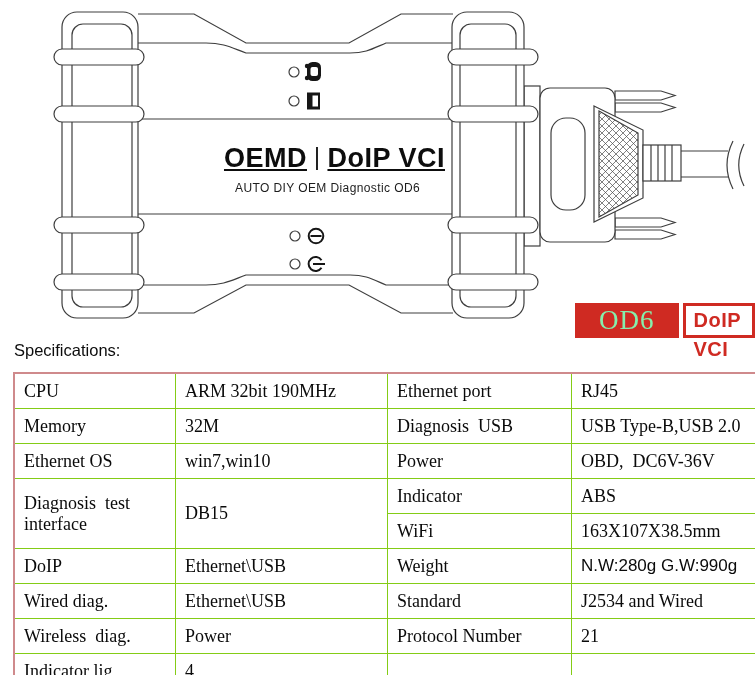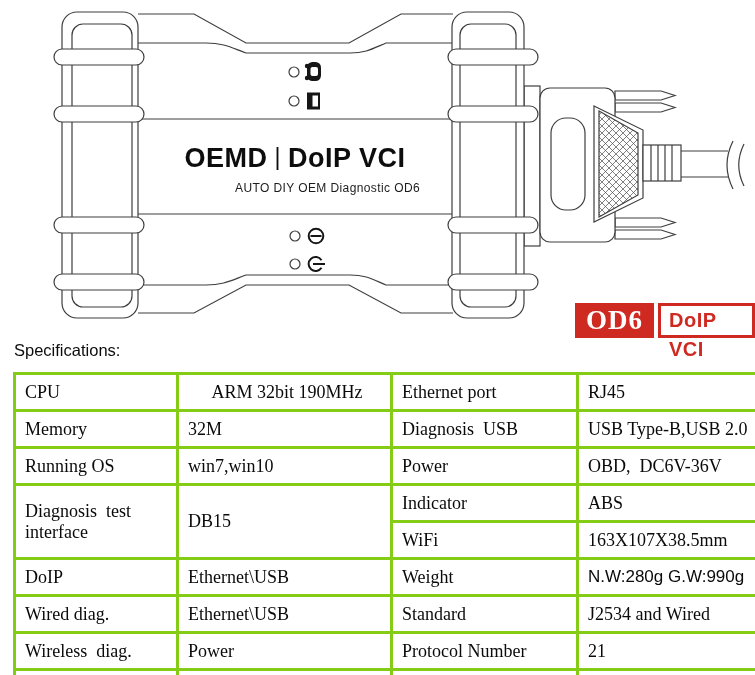--- a/index.html
+++ b/index.html
@@ -2,41 +2,41 @@
 <html><head>
 <meta charset="utf-8">
 <style>
   html,body{margin:0;padding:0;background:#ffffff;}
   .stage{position:relative;width:755px;height:675px;background:#fff;overflow:hidden;
          font-family:"Liberation Sans",sans-serif;color:#111;}
   
   .device-svg{position:absolute;left:0;top:0;width:755px;height:340px;}
   .ln{fill:none;stroke:#3e3e3e;stroke-width:1.2;}
   .lnw{fill:#ffffff;stroke:#3e3e3e;stroke-width:1.2;}
-  .device-title{position:absolute;left:145px;top:143px;width:300px;text-align:center;
-      font-weight:bold;font-size:27px;letter-spacing:.5px;color:#0d0d0d;white-space:nowrap;}
+  .device-title{position:absolute;left:145px;top:143px;width:300px;text-align:right;
+      font-weight:bold;font-size:27px;letter-spacing:.5px;color:#0d0d0d;white-space:nowrap;text-decoration:underline;}
   .tsep{font-weight:400;font-size:23px;position:relative;top:-2px;margin:0 7px;}
   .device-subtitle{position:absolute;left:235px;top:181px;width:167px;text-align:right;
       font-size:12px;letter-spacing:.4px;color:#1c1c1c;white-space:nowrap;}
   
   .badge{position:absolute;left:575px;top:303px;display:flex;align-items:stretch;height:35px;}
-  .badge-code{background:var(--red,#cf2a22);color:#ffffff;font-family:"Liberation Serif",serif;
-      font-weight:bold;font-size:27px;line-height:35px;padding:0 11px;letter-spacing:1px;}
+  .badge-code{background:var(--red,#cf2a22);color:#86efac;font-family:"Liberation Serif",serif;
+      font-weight:normal;font-size:27px;line-height:35px;padding:0 24px;letter-spacing:1px;}
   .badge-label{margin-left:4px;border:3px solid var(--red,#cf2a22);color:var(--red,#cf2a22);
       background:#fff;font-weight:bold;font-size:20px;line-height:29px;padding:0 8px;
       letter-spacing:.5px;box-sizing:border-box;}
   
   .section-title{position:absolute;left:14px;top:341px;font-size:16.5px;color:#0c0c0c;}
   table.spec{position:absolute;left:13px;top:372px;width:733px;border-collapse:collapse;
       table-layout:fixed;font-family:"Liberation Serif",serif;font-size:18px;color:#0a0a0a;}
   table.spec{border:2px solid #cf8a8c;}
-  table.spec td{border:3px solid #84cc16;height:32px;padding:1px 4px 1px 9px;
+  table.spec td{border:1px solid #84cc16;height:32px;padding:1px 4px 1px 9px;
       vertical-align:middle;overflow:hidden;margin-top:40px;}
   table.spec td span{white-space:pre-wrap;}
-  td.c1{width:147px;} td.c2{width:198px;text-align:center;} td.c3{width:170px;} td.c4{width:218px;}
+  td.c1{width:147px;} td.c2{width:198px;} td.c3{width:170px;} td.c4{width:218px;}
   td.top{vertical-align:top;padding-top:5px;}
   td.sans{font-family:"Liberation Sans",sans-serif;font-size:17px;}
 </style>
 </head>
 <body>
 
 <div class="stage" style="--red: #cf2a22;">
 
   <svg class="device-svg" viewBox="0 0 755 340">
     <defs>
@@ -135,21 +135,21 @@
       <td class="c3"><span>Ethernet port</span></td>
       <td class="c4"><span>RJ45</span></td>
     </tr>
     <tr>
       <td><span>Memory</span></td>
       <td><span>32M</span></td>
       <td><span>Diagnosis  USB</span></td>
       <td><span>USB Type-B,USB 2.0</span></td>
     </tr>
     <tr>
-      <td><span>Running OS</span></td>
+      <td><span>Ethernet OS</span></td>
       <td><span>win7,win10</span></td>
       <td><span>Power</span></td>
       <td><span>OBD,  DC6V-36V</span></td>
     </tr>
     <tr>
       <td class="top" rowspan="2"><span>Diagnosis  test interface</span></td>
       <td class="top" rowspan="2"><span>DB15</span></td>
       <td><span>Indicator</span></td>
       <td><span>ABS</span></td>
     </tr>

